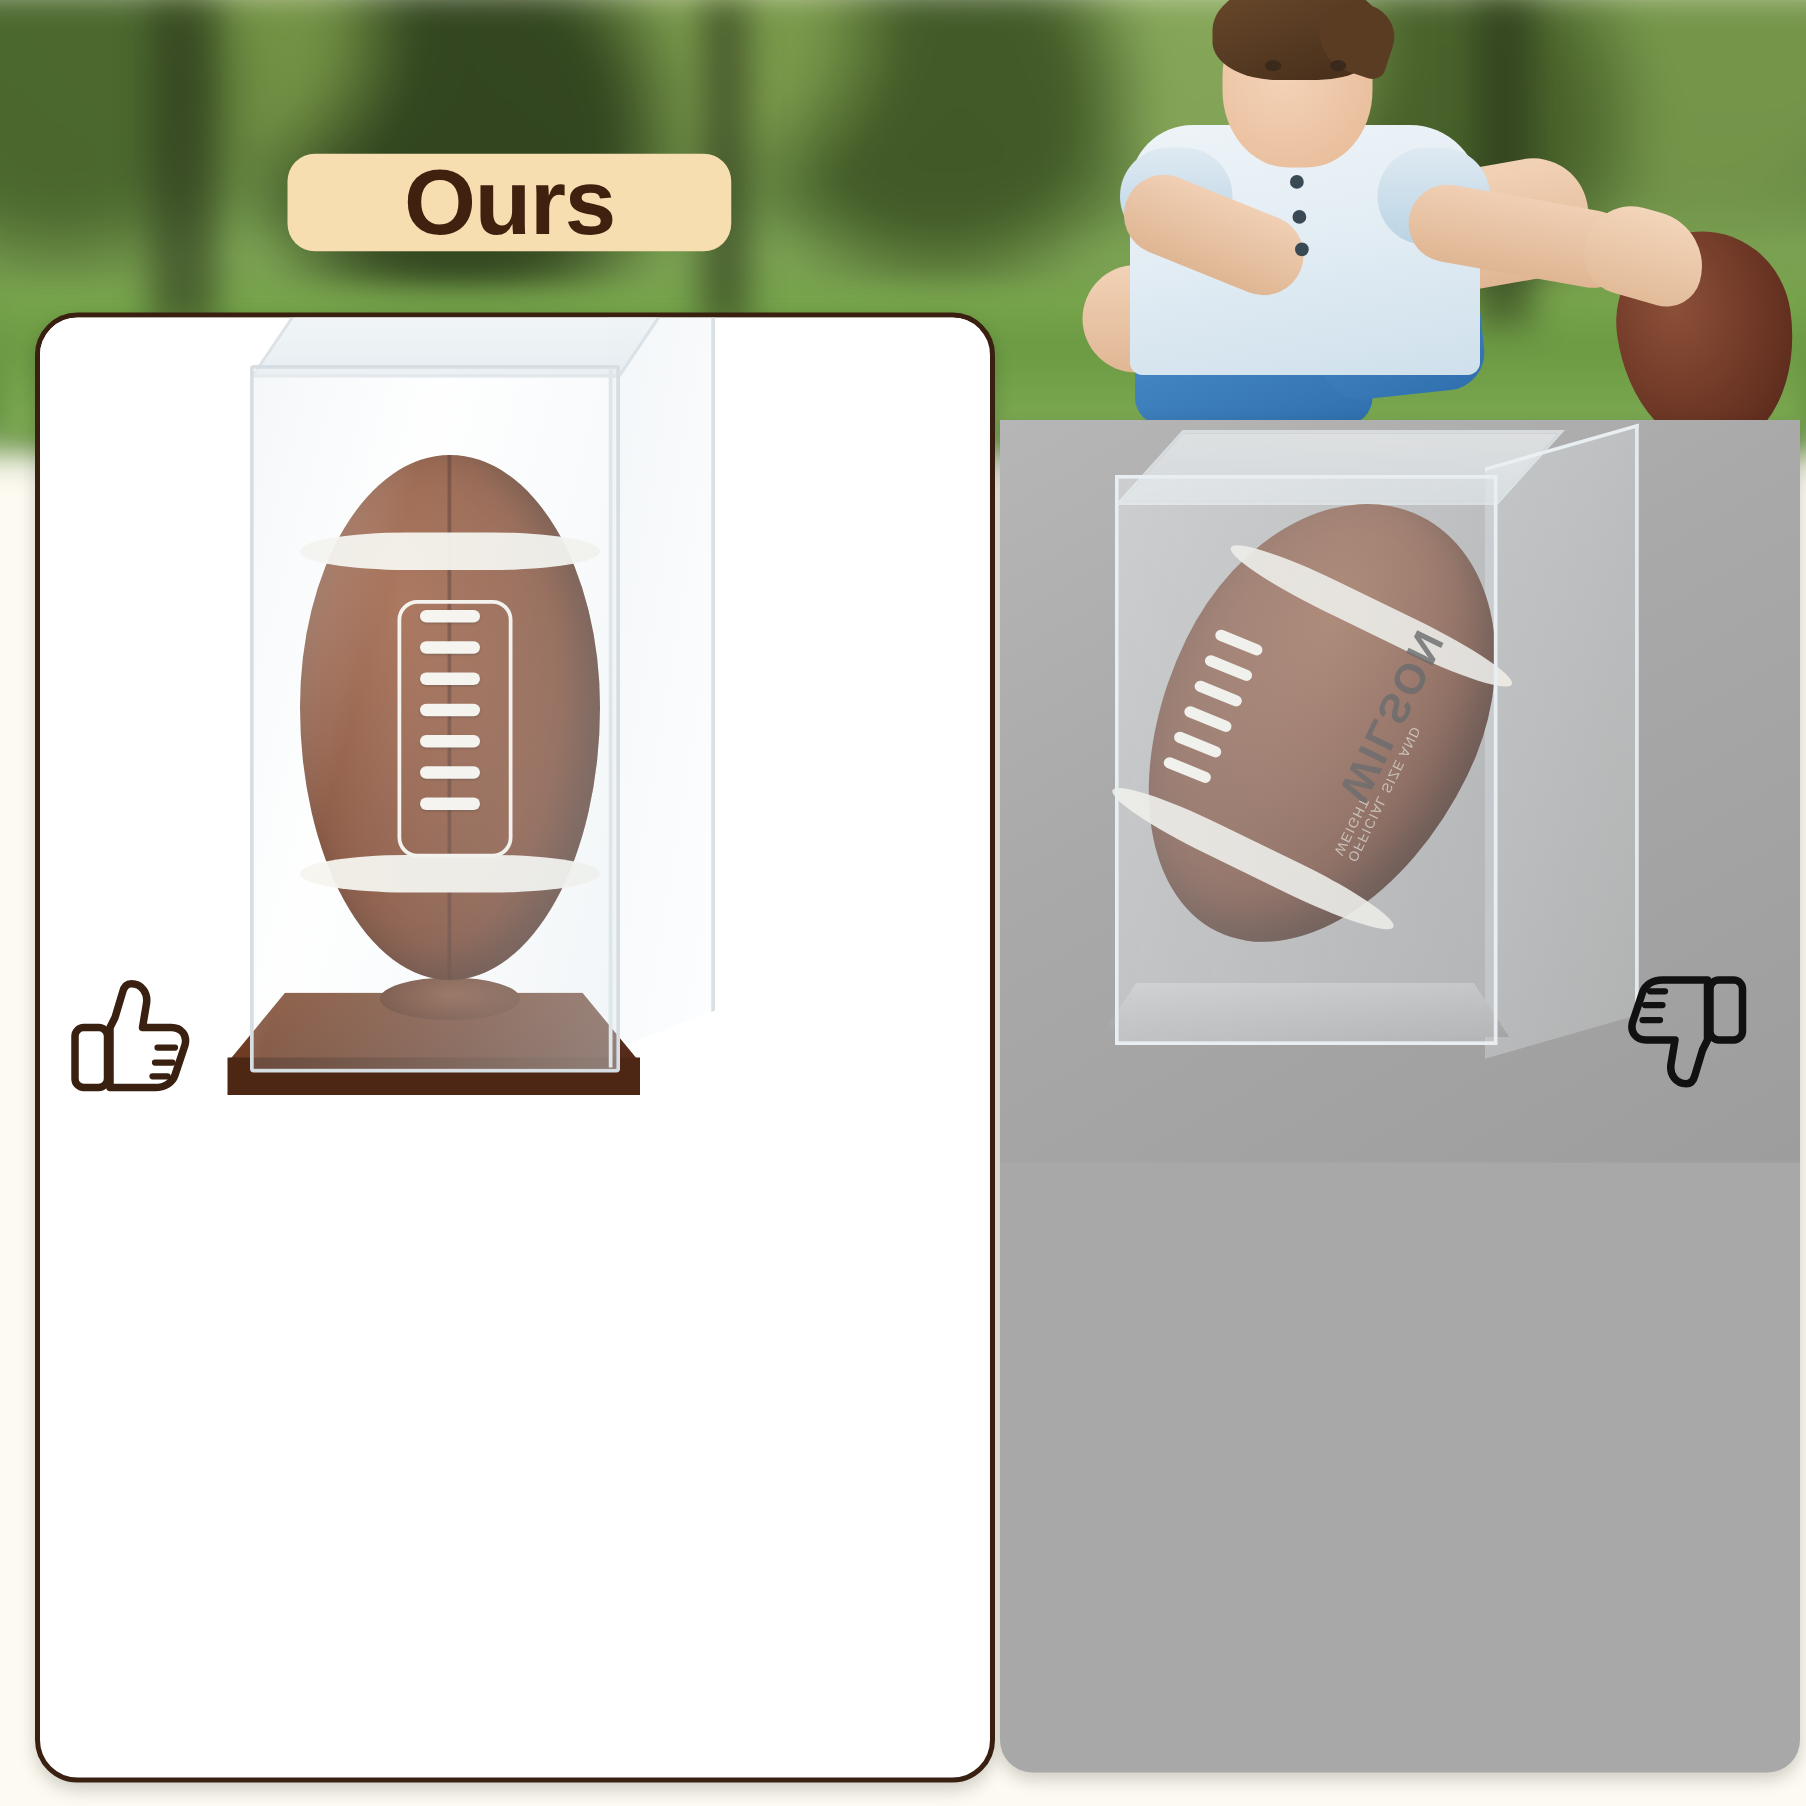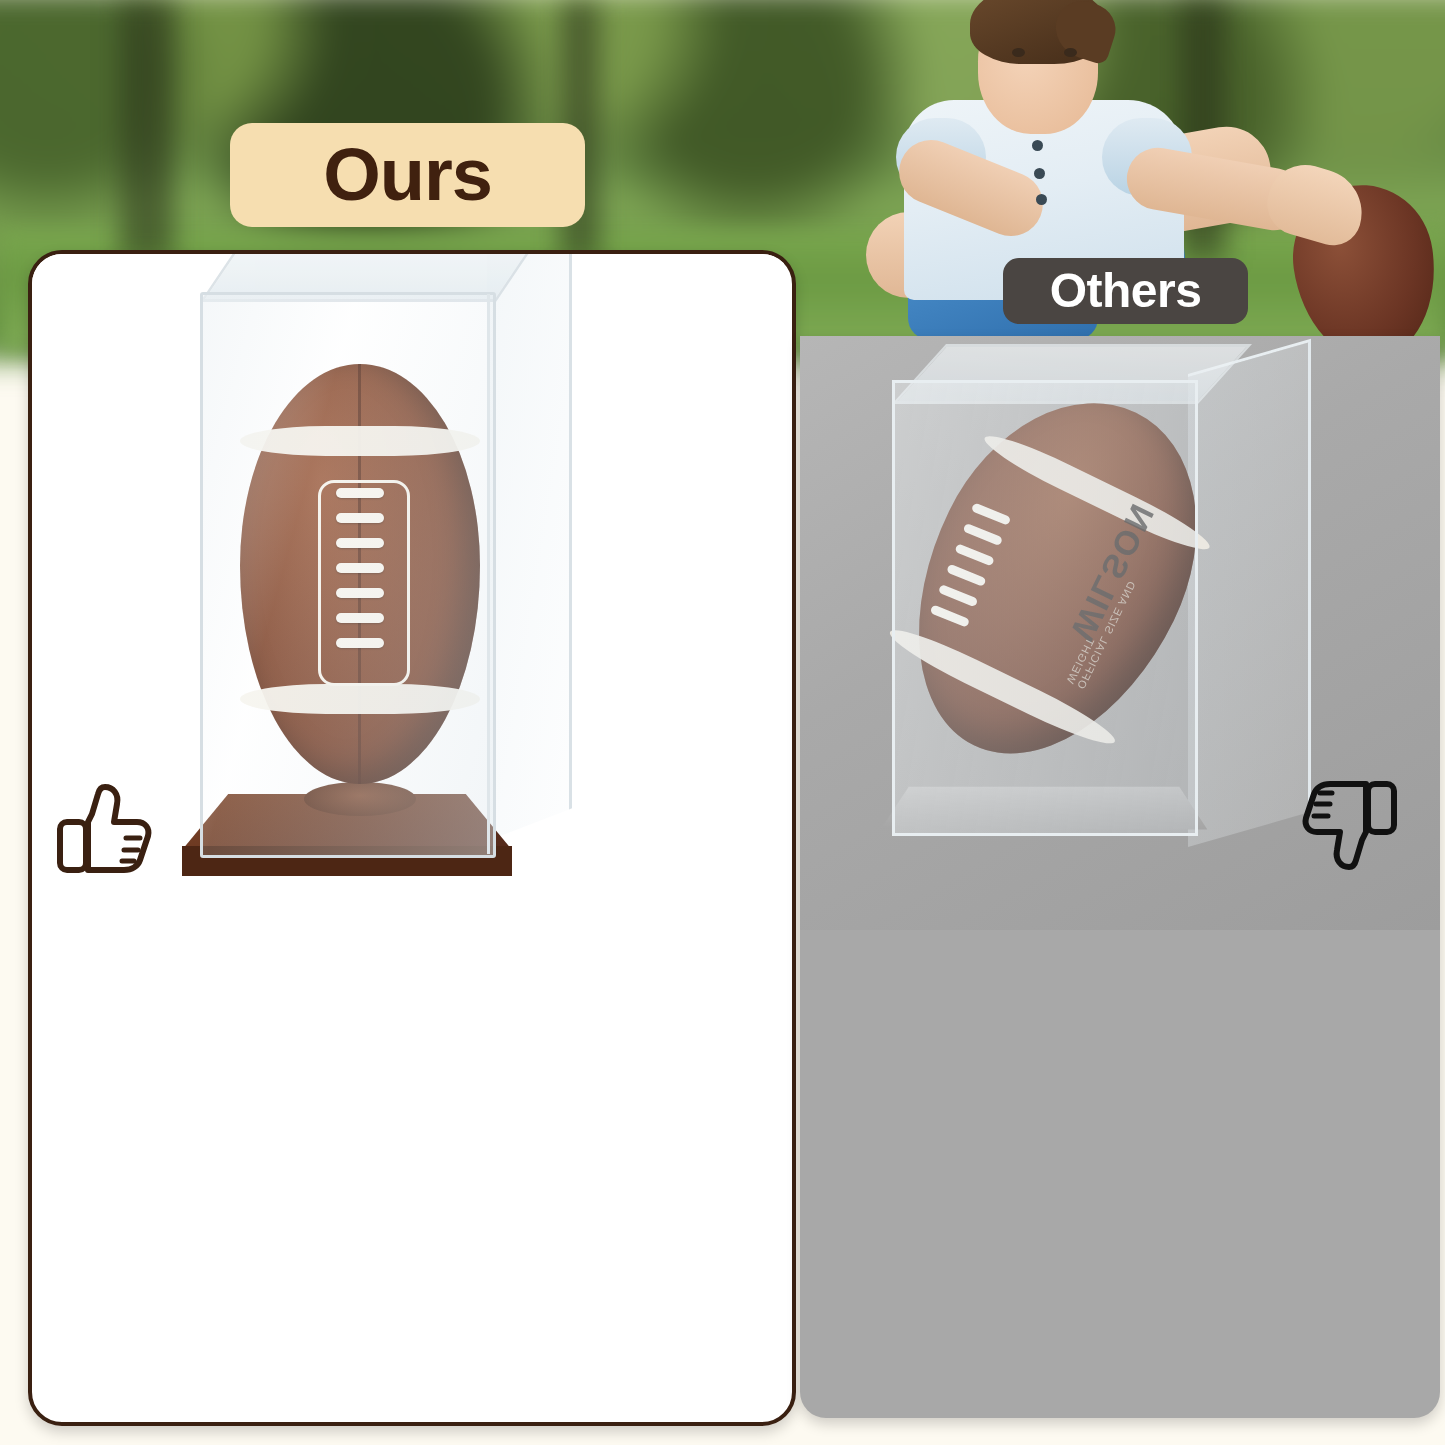--- a/index.html
+++ b/index.html
@@ -58,21 +58,21 @@
   .p-ball{
     position:absolute;left:495px;top:185px;width:140px;height:175px;
     border-radius:50% 50% 50% 50%/42% 42% 58% 58%;
     background:radial-gradient(ellipse at 35% 32%,#8c5038,#6b3524 58%,#4e2315 100%);
     transform:rotate(-8deg);
   }
   .p-hand{position:absolute;left:468px;top:168px;width:96px;height:72px;border-radius:40px 48px 30px 34px;background:linear-gradient(#f3d5ba,#e2bb99);transform:rotate(16deg);}
 
   
   .ours-badge{
-    position:absolute;left:230px;top:123px;width:355px;height:104px;
+    position:absolute;left:230px;top:123px;width:355px;height:78px;
     background:#f6deb0;border-radius:22px;
     display:flex;align-items:center;justify-content:center;
   }
   .ours-badge span{
     font-size:74px;font-weight:700;color:#40210f;letter-spacing:-1px;line-height:1;
   }
   .others-badge{
     position:absolute;left:1003px;top:258px;width:245px;height:66px;
     background:#4a4542;border-radius:16px;
     display:flex;align-items:center;justify-content:center;z-index:6;
@@ -221,23 +221,20 @@
     <div class="p-eye" style="left:212px;top:48px;"></div>
     <div class="p-eye" style="left:264px;top:48px;"></div>
     <div class="p-ball"></div>
     <div class="p-hand"></div>
   </div>
 
   <div class="ours-badge">
     <span>Ours</span>
   </div>
 
-  <div class="others-badge">
-    <span>Others</span>
-  </div>
 
   <div class="ours-card">
     <div class="ours-photo">
       <div class="case">
         <div class="case-side"></div>
         <div class="case-top"></div>
         <div class="base-top"></div>
         <div class="base-front"></div>
         <div class="stand"></div>
         <div class="football">

